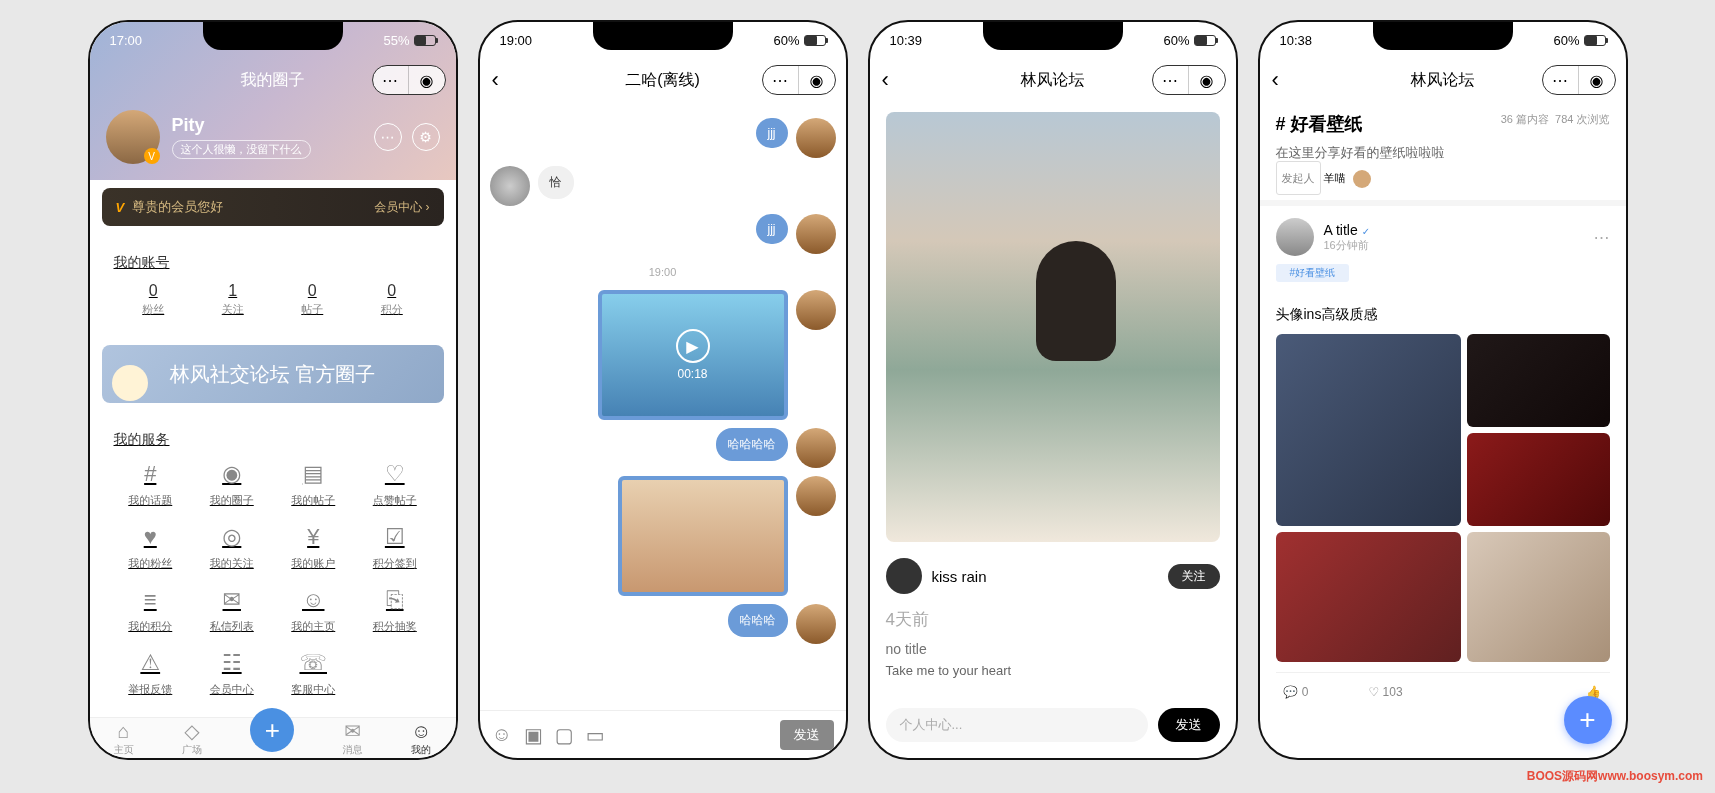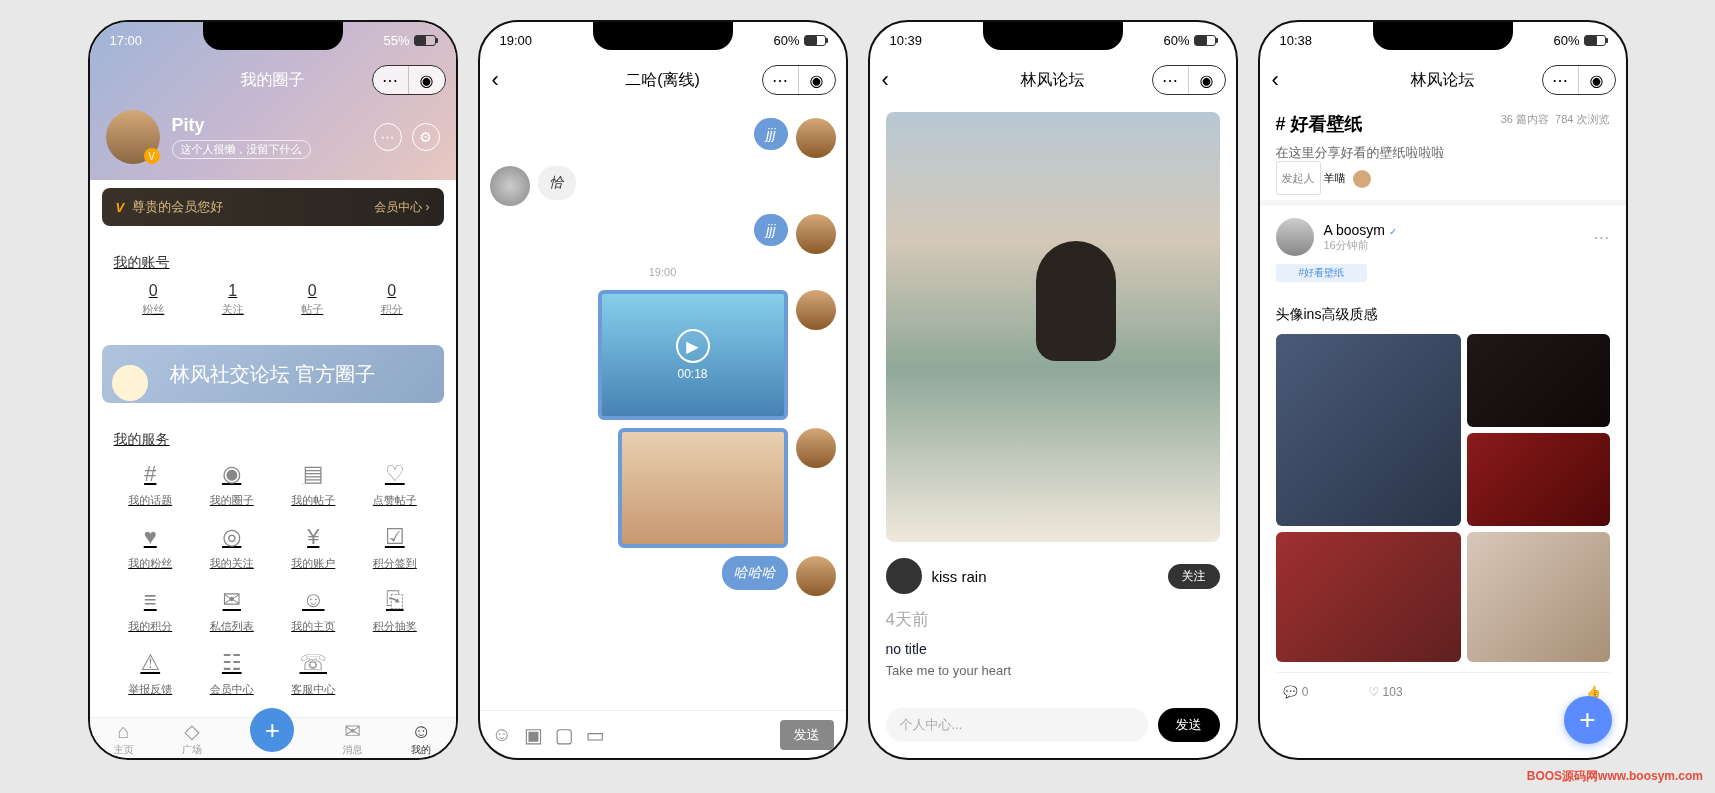--- a/index.html
+++ b/index.html
@@ -48,61 +48,61 @@
 .p1-tab.active { color: #333; }
 .p1-fab { width: 44px; height: 44px; background: #4a90e2; border-radius: 50%; color: #fff; font-size: 26px; display: flex; align-items: center; justify-content: center; margin-top: -16px; }
 
 
 .p2-body { flex: 1; overflow: hidden; padding: 8px 10px; background: #fff; }
 .msg { display: flex; margin: 8px 0; align-items: flex-start; gap: 8px; }
 .msg.right { flex-direction: row-reverse; }
 .msg-avatar { width: 40px; height: 40px; border-radius: 50%; flex-shrink: 0; }
 .msg-avatar.husky { background: radial-gradient(#ccc, #888); }
 .msg-avatar.food { background: linear-gradient(#d4a878, #8b5a2b); }
-.bubble { background: #6b9bd8; color: #fff; padding: 8px 12px; border-radius: 16px; font-size: 14px; max-width: 200px; font-style: italic; }
+.bubble { background: #6b9bd8; color: #fff; padding: 8px 12px; border-radius: 16px; font-size: 12px; max-width: 200px; }
 .bubble.left { background: #f0f0f0; color: #333; }
 .msg-time { text-align: center; font-size: 11px; color: #aaa; margin: 12px 0; }
 .msg-video { width: 190px; height: 130px; background: linear-gradient(#87ceeb, #4682b4); border-radius: 6px; border: 4px solid #6b9bd8; position: relative; display: flex; flex-direction: column; align-items: center; justify-content: center; color: #fff; }
 .msg-video .play { width: 34px; height: 34px; border: 2px solid #fff; border-radius: 50%; display: flex; align-items: center; justify-content: center; }
 .msg-video .dur { font-size: 12px; margin-top: 4px; }
 .msg-img { width: 170px; height: 120px; background: linear-gradient(#e8d0b0, #c89870); border-radius: 6px; border: 4px solid #6b9bd8; }
 .p2-input { height: 48px; display: flex; align-items: center; gap: 12px; padding: 0 12px; border-top: 1px solid #eee; color: #888; }
 .p2-input span { font-size: 20px; }
 .p2-send { margin-left: auto; background: #888; color: #fff; padding: 6px 14px; border-radius: 4px; font-size: 13px; }
 
 
 .p3-body { flex: 1; overflow: hidden; padding: 10px 16px; display: flex; flex-direction: column; }
 .p3-photo { height: 430px; background: linear-gradient(180deg, #b8c8d4 0%, #d4c8b8 30%, #8fa898 60%, #f0e8dc 100%); border-radius: 8px; position: relative; }
 .p3-photo::after { content: ''; position: absolute; left: 45%; top: 30%; width: 80px; height: 120px; background: #2a2420; border-radius: 40px 40px 20px 20px; }
 .p3-author { display: flex; align-items: center; gap: 10px; margin-top: 16px; }
 .p3-author-avatar { width: 36px; height: 36px; border-radius: 50%; background: #333; }
 .p3-author-name { font-size: 15px; }
 .p3-follow { margin-left: auto; background: #333; color: #fff; padding: 4px 14px; border-radius: 14px; font-size: 12px; }
 .p3-meta { font-size: 17px; color: #aaa; margin-top: 14px; }
-.p3-title { font-size: 14px; color: #0f172a; margin-top: 10px; }
+.p3-title { font-size: 14px; color: #737373; margin-top: 10px; }
 .p3-sub { font-size: 13px; color: #666; margin-top: 6px; }
 .p3-input { margin-top: auto; display: flex; gap: 10px; align-items: center; padding: 10px 0 6px 0; }
 .p3-input-box { flex: 1; background: #f5f5f5; border-radius: 18px; padding: 8px 14px; color: #aaa; font-size: 13px; }
 .p3-send { background: #000; color: #fff; padding: 8px 18px; border-radius: 18px; font-size: 13px; }
 
 
 .p4-body { flex: 1; overflow: hidden; padding: 10px 16px; position: relative; }
 .p4-topic-title { font-size: 18px; font-weight: 600; }
 .p4-topic-meta { float: right; font-size: 11px; color: #999; }
 .p4-topic-desc { font-size: 13px; color: #666; margin-top: 8px; }
 .p4-starter { margin-top: 8px; font-size: 11px; }
 .p4-starter-lbl { border: 1px solid #ddd; border-radius: 3px; padding: 10px 5px; color: #888; }
 .p4-starter-avatar { width: 18px; height: 18px; border-radius: 50%; background: #d4a878; display: inline-block; vertical-align: middle; margin-left: 4px; }
 .p4-divider { height: 6px; background: #f5f5f5; margin: 12px -16px; }
 .p4-post-head { display: flex; align-items: center; gap: 10px; }
 .p4-post-avatar { width: 38px; height: 38px; border-radius: 50%; background: linear-gradient(#ccc, #888); }
 .p4-post-name { font-size: 14px; font-weight: 500; }
 .p4-post-time { font-size: 11px; color: #aaa; }
 .p4-post-more { margin-left: auto; color: #aaa; }
-.p4-tag { display: inline-block; background: #e8f0fc; color: #4a90e2; font-size: 10px; padding: 2px 23px; border-radius: 3px; margin-top: 8px; }
+.p4-tag { display: inline-block; background: #e8f0fc; color: #4a90e2; font-size: 10px; padding: 2px 14px; border-radius: 3px; margin-top: 8px; }
 .p4-post-title { font-size: 14px; margin-top: 24px; }
 .p4-grid { display: grid; grid-template-columns: 1.3fr 1fr; gap: 6px; margin-top: 10px; }
 .p4-grid-col { display: flex; flex-direction: column; gap: 6px; }
 .p4-img { background: linear-gradient(135deg, #4a5a78, #2a3448); border-radius: 6px; }
 .p4-img.tall { height: 192px; }
 .p4-img.short { height: 93px; }
 .p4-footer { display: flex; gap: 60px; padding: 12px 8px 0; font-size: 12px; color: #888; border-top: 1px solid #f0f0f0; margin-top: 10px; }
 .p4-fab { position: absolute; right: 14px; bottom: 14px; width: 48px; height: 48px; background: #5b8cff; border-radius: 50%; color: #fff; font-size: 28px; display: flex; align-items: center; justify-content: center; box-shadow: 0 2px 8px rgba(91,140,255,0.5); }
 .watermark { position: fixed; bottom: 8px; right: 12px; font-size: 12px; color: #e74c3c; font-weight: bold; }
 </style>
@@ -280,20 +280,24 @@
     <div class="msg-time">19:00</div>
     <div class="msg right">
         <div class="msg-avatar food"></div>
       <div class="msg-video">
           <div class="play">▶</div>
           <div class="dur">00:18</div>
         </div>
     </div>
     <div class="msg right">
         <div class="msg-avatar food"></div>
+        <div class="bubble">哈哈哈哈</div>
+      </div>
+    <div class="msg right">
+        <div class="msg-avatar food"></div>
         <div class="msg-img"></div>
       </div>
     <div class="msg right">
         <div class="msg-avatar food"></div>
         <div class="bubble">哈哈哈</div>
       </div>
   </div>
   <div class="p2-input">
     <span>☺</span>
     <span>▣</span>
@@ -366,21 +370,21 @@
     <div class="p4-topic-desc">在这里分享好看的壁纸啦啦啦</div>
     <div class="p4-starter">
       <span class="p4-starter-lbl">发起人</span>
       <span>羊喵</span>
       <span class="p4-starter-avatar"></span>
     </div>
     <div class="p4-divider"></div>
     <div class="p4-post-head">
       <div class="p4-post-avatar"></div>
       <div>
-        <div class="p4-post-name"><span>A boosym</span> <span style="color:#4a90e2;font-size:10px">✓</span></div>
+        <div class="p4-post-name"><span>A title</span> <span style="color:#4a90e2;font-size:10px">✓</span></div>
         <div class="p4-post-time">16分钟前</div>
       </div>
       <span class="p4-post-more">⋯</span>
     </div>
     <div class="p4-tag">#好看壁纸</div>
     <div class="p4-post-title">头像ins高级质感</div>
     <div class="p4-grid">
       <div class="p4-grid-col">
         <div class="p4-img tall"></div>
         <div class="p4-img" style="height:130px;background:linear-gradient(135deg,#a03030,#602020)"></div>

